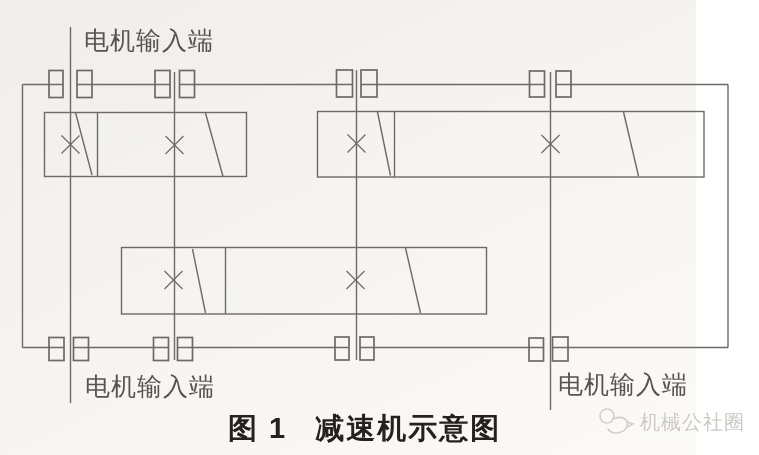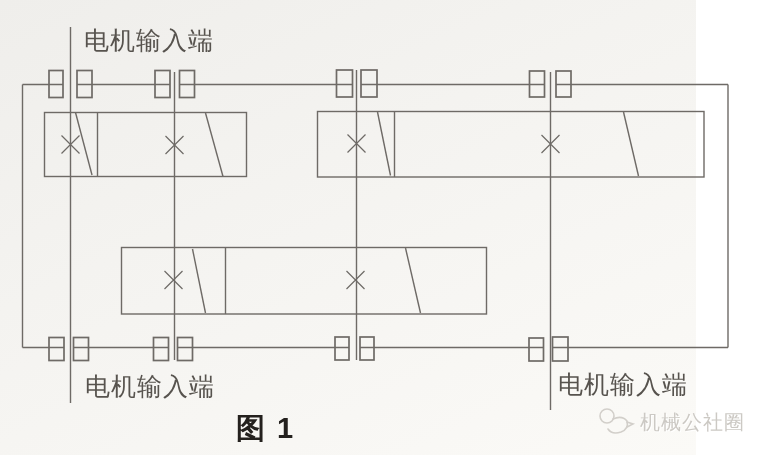--- a/index.html
+++ b/index.html
@@ -26,21 +26,21 @@
   .label{
     position:absolute;
     color:var(--label-text);
     font-size:25px;
     letter-spacing:1px;
     white-space:nowrap;
     line-height:1;
   }
   .caption{
     position:absolute;
-    left:236px;top:414px;
+    left:228px;top:414px;
     display:flex;gap:28px;align-items:flex-end;
     color:var(--caption-text);
     font-family:"Liberation Sans", sans-serif;
     font-weight:bold;
     font-size:29px;
     letter-spacing:2px;
     line-height:1;
     white-space:nowrap;
   }
   .watermark{
@@ -128,20 +128,21 @@
   </svg>
 
   <div class="label" style="left:84px;top:28px;">电机输入端</div>
 
   <div class="label" style="left:85px;top:374px;">电机输入端</div>
 
   <div class="label" style="left:558px;top:372px;">电机输入端</div>
 
   <div class="caption">
     <span>图 1</span>
+    <span>减速机示意图</span>
   </div>
 
   <div class="watermark">
     <svg width="40" height="34" viewBox="0 0 40 34">
       <g fill="none" stroke="#d2cfca" stroke-width="1.6" stroke-linecap="round">
         <circle cx="11" cy="11" r="7"></circle>
         <path d="M17 14 Q26 10 31 16 Q33 24 25 27 Q16 30 12 24"></path>
         <path d="M31 17 L37 19 L31 22"></path>
       </g>
     </svg>

